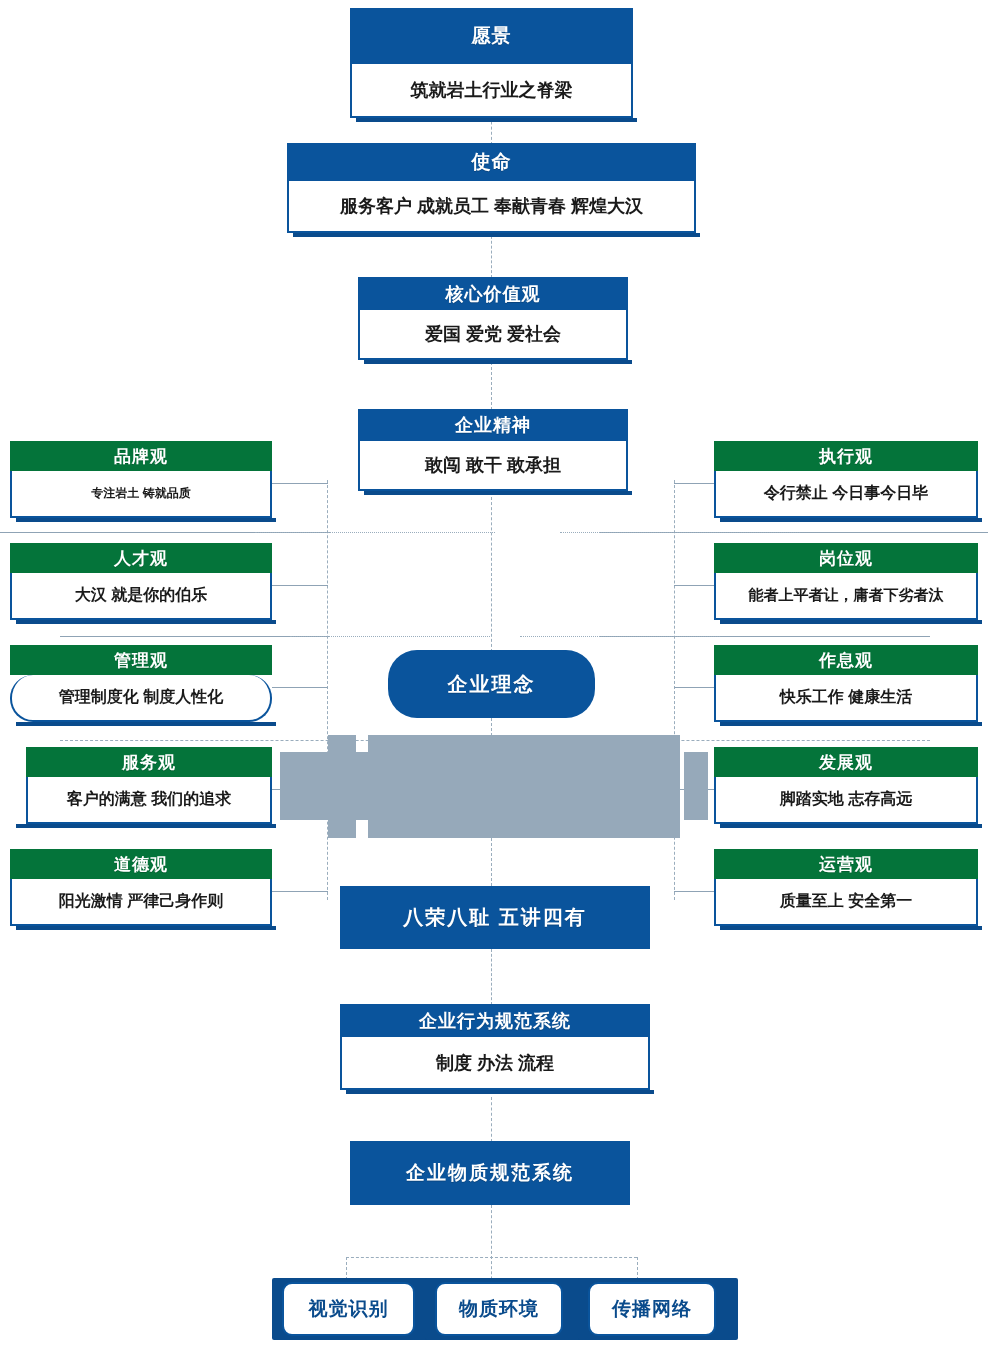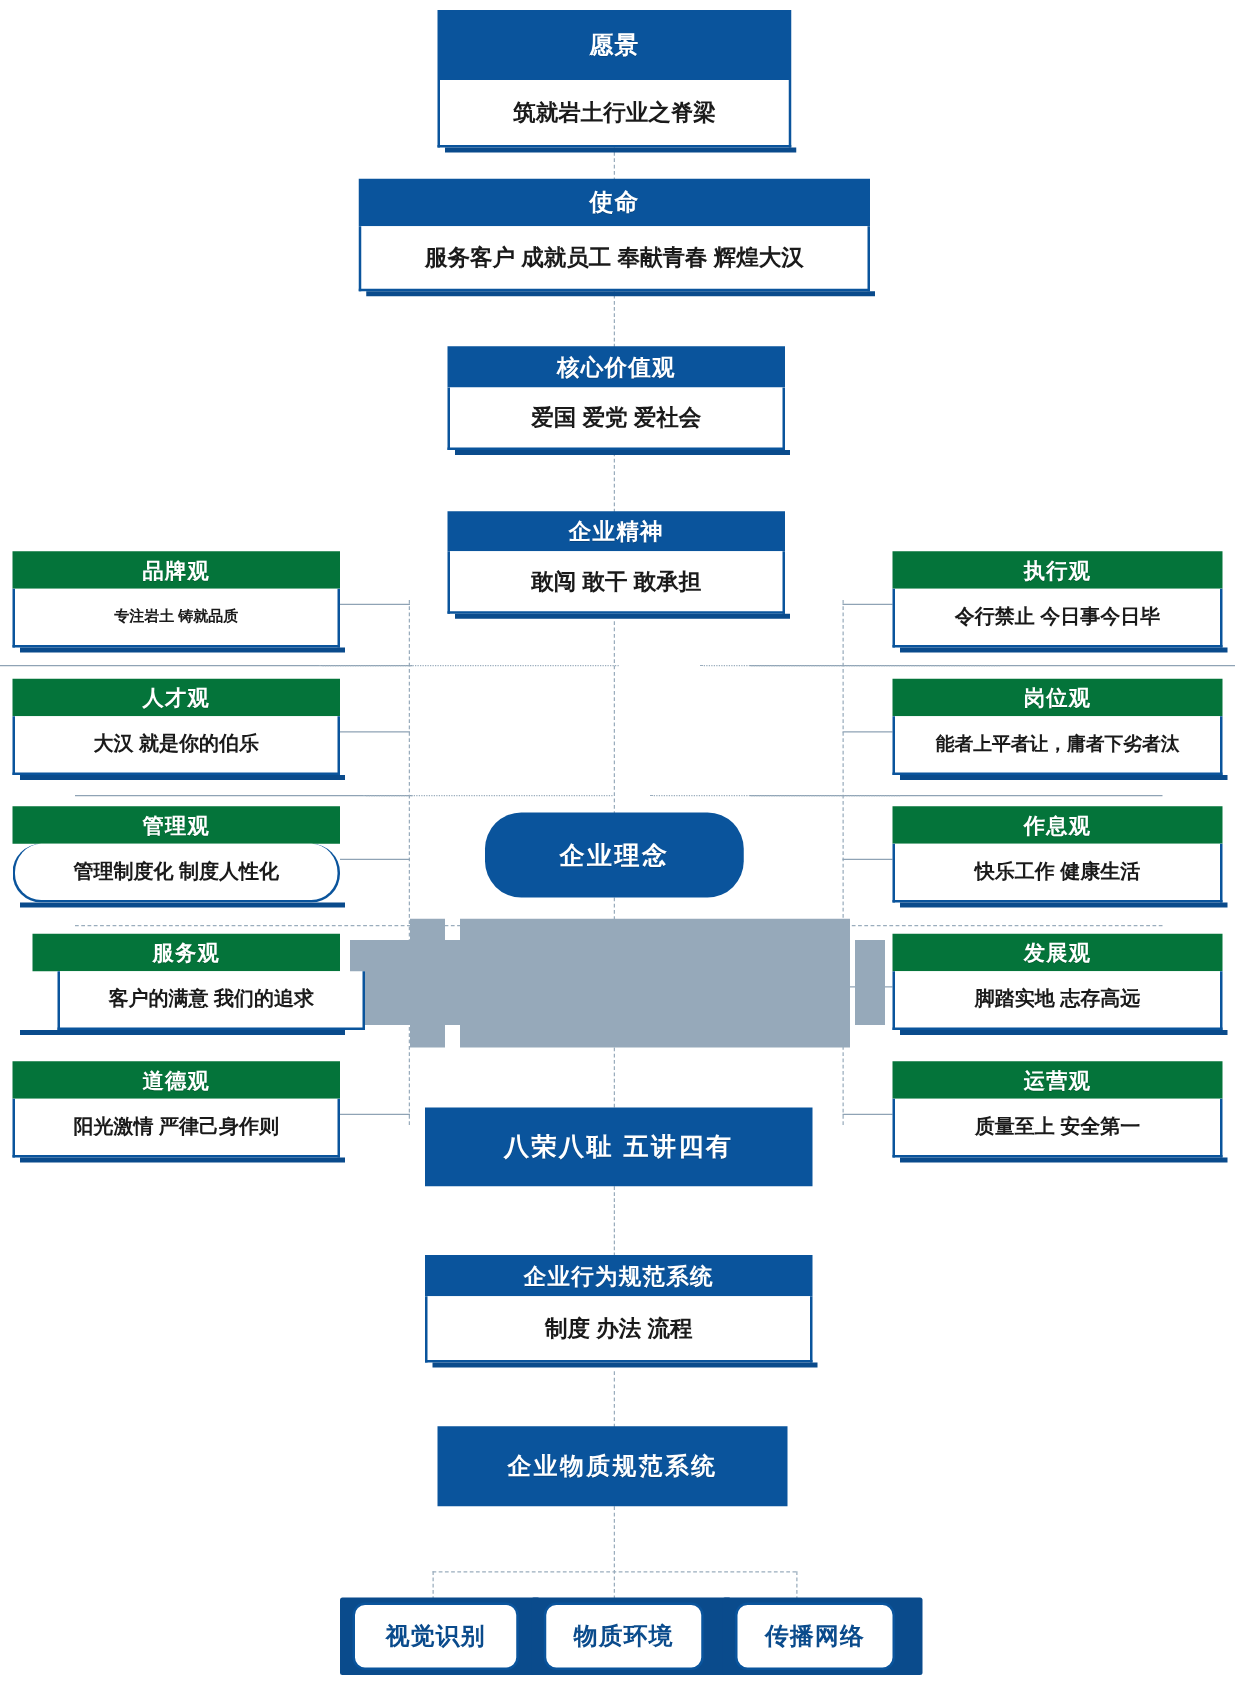--- a/index.html
+++ b/index.html
@@ -191,21 +191,21 @@
   </div>
 
   <div class="card green" style="left:10px;top:645px;width:262px;">
     <div class="hdr" style="height:30px;font-size:17px;">管理观</div>
     <div class="bdy" style="height:47px;font-size:16px;border-radius:23px;">管理制度化  制度人性化</div>
     <div class="shadowbar"></div>
   </div>
 
   <div class="card green" style="left:10px;top:747px;width:262px;z-index:5;padding-left:16px;">
     <div class="hdr" style="height:30px;font-size:17px;">服务观</div>
-    <div class="bdy" style="height:47px;font-size:16px;margin-left:20px;">客户的满意  我们的追求</div>
+    <div class="bdy" style="height:47px;font-size:16px;">客户的满意  我们的追求</div>
     <div class="shadowbar"></div>
   </div>
 
   <div class="card green" style="left:714px;top:441px;width:264px;">
     <div class="hdr" style="height:30px;font-size:17px;">执行观</div>
     <div class="bdy" style="height:47px;font-size:16px;">令行禁止  今日事今日毕</div>
     <div class="shadowbar"></div>
   </div>
 
   <div class="card green" style="left:10px;top:849px;width:262px;z-index:5;">

